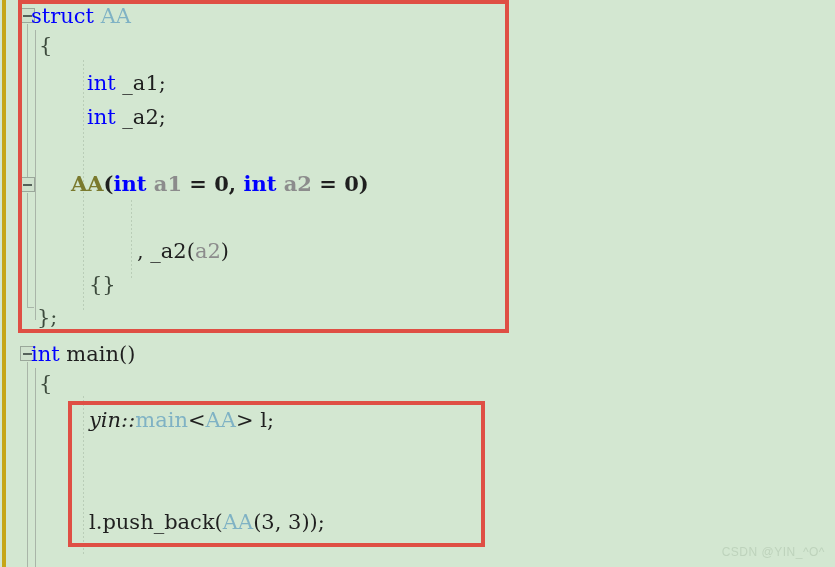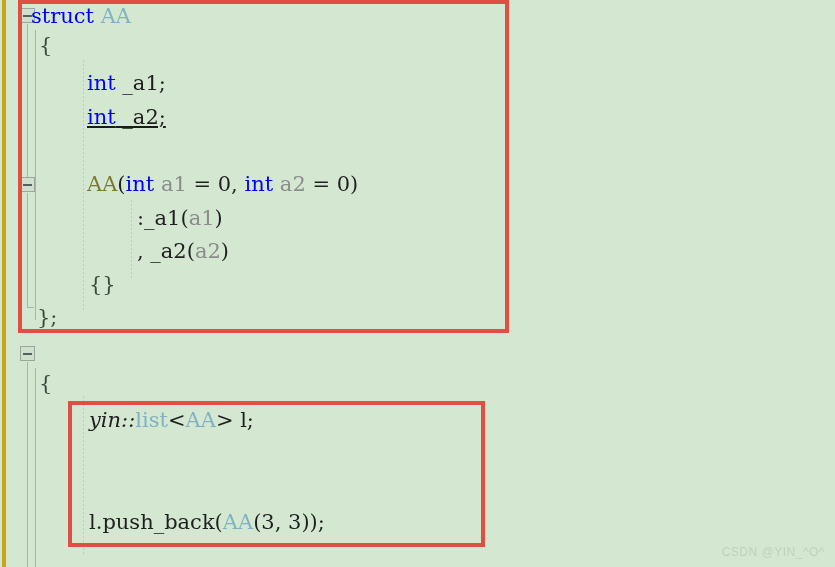--- a/index.html
+++ b/index.html
@@ -151,36 +151,36 @@
     <div class="indent-guide" style="left:74px; top:60px;  height:250px;"></div>
     <div class="indent-guide" style="left:74px; top:396px; height:160px;"></div>
     <div class="indent-guide" style="left:122px; top:200px; height:80px;"></div>
 
     <div class="code-line" style="left:22px;  top:4px;"><span class="kw">struct </span><span class="type-id">AA</span></div>
 
     <div class="code-line brace" style="left:30px; top:33px;">{</div>
 
     <div class="code-line" style="left:78px;  top:71px;"><span class="kw">int</span><span class="plain"> _a1;</span></div>
 
-    <div class="code-line" style="left:78px;  top:105px;text-decoration:underline;"><span class="kw">int</span><span class="plain"> _a2;</span></div>
+    <div class="code-line" style="left:78px;  top:105px;"><span class="kw">int</span><span class="plain"> _a2;</span></div>
 
-    <div class="code-line" style="left:78px;  top:172px;"><span class="usertype">AA</span><span class="plain">(</span><span class="kw">int</span><span class="plain"> </span><span class="param">a1</span><span class="plain"> = 0, </span><span class="kw">int</span><span class="plain"> </span><span class="param">a2</span><span class="plain"> = 0)</span></div>
+    <div class="code-line" style="left:62px;  top:172px;font-weight:bold;"><span class="usertype">AA</span><span class="plain">(</span><span class="kw">int</span><span class="plain"> </span><span class="param">a1</span><span class="plain"> = 0, </span><span class="kw">int</span><span class="plain"> </span><span class="param">a2</span><span class="plain"> = 0)</span></div>
 
-    <div class="code-line" style="left:128px; top:206px;"><span class="plain">:_a1(</span><span class="param">a1</span><span class="plain">)</span></div>
 
     <div class="code-line" style="left:128px; top:239px;"><span class="plain">, _a2(</span><span class="param">a2</span><span class="plain">)</span></div>
 
     <div class="code-line brace" style="left:80px;  top:272px;">{}</div>
 
     <div class="code-line brace" style="left:28px;  top:305px;">};</div>
 
+    <div class="code-line" style="left:22px;  top:342px;"><span class="kw">int</span><span class="plain"> main()</span></div>
 
     <div class="code-line brace" style="left:30px;  top:371px;">{</div>
 
-    <div class="code-line" style="left:80px;  top:408px;"><span class="ns">yin::</span><span class="type-id">list</span><span class="plain">&lt;</span><span class="type-id">AA</span><span class="plain">&gt; l;</span></div>
+    <div class="code-line" style="left:80px;  top:408px;"><span class="ns">yin::</span><span class="type-id">main</span><span class="plain">&lt;</span><span class="type-id">AA</span><span class="plain">&gt; l;</span></div>
 
 
 
     <div class="code-line" style="left:80px;  top:510px;text-align:right;"><span class="plain">l.push_back(</span><span class="type-id">AA</span><span class="plain">(3, 3));</span></div>
 
   </div>
 
   <div class="redbox" style="left:18px; top:0px;   width:491px; height:333px;"></div>
   <div class="redbox" style="left:68px; top:401px; width:417px; height:146px;"></div>
 

